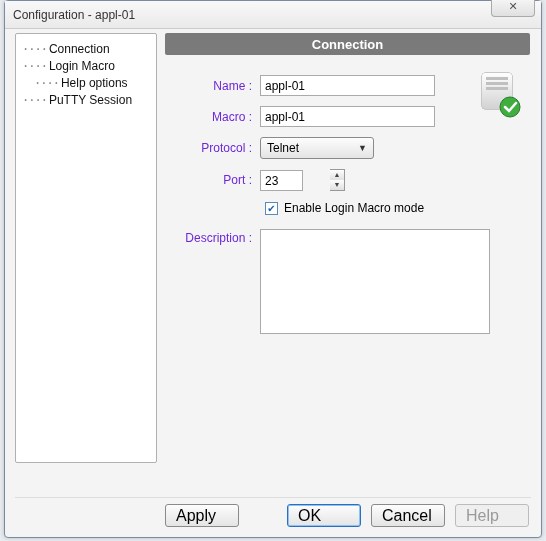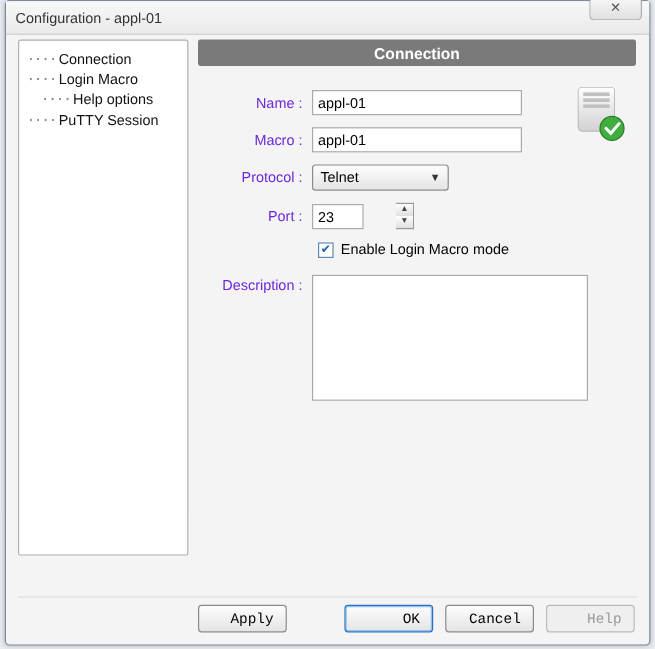--- a/index.html
+++ b/index.html
@@ -159,23 +159,23 @@
     height: 30px;
     border-top: 1px solid #ddd;
     padding-top: 6px;
   }
   .btn {
     height: 23px;
     min-width: 74px;
     border:1px solid #8a8a8a;
     border-radius: 3px;
     background: linear-gradient(#fdfdfd,#e4e4e4);
-    display:inline-flex; align-items:center; justify-content:flex-end;
+    display:inline-flex; align-items:center; justify-content:flex-start;
     padding: 0 10px;
-    font-family: Liberation Mono, monospace; font-size:12px;
+    font-family: Liberation Sans, sans-serif; font-size:16px;
     cursor: default;
   }
   .btn.primary {
     border-color:#2b6fbf;
     box-shadow: 0 0 0 1px #8ec2f5 inset;
   }
   .btn.disabled { color:#9a9a9a; border-color:#bbb; background:#efefef;}
   .btn-apply { position:absolute; left:150px; }
   .btn-ok    { position:absolute; right: 170px; }
   .btn-cancel{ position:absolute; right: 86px; }

